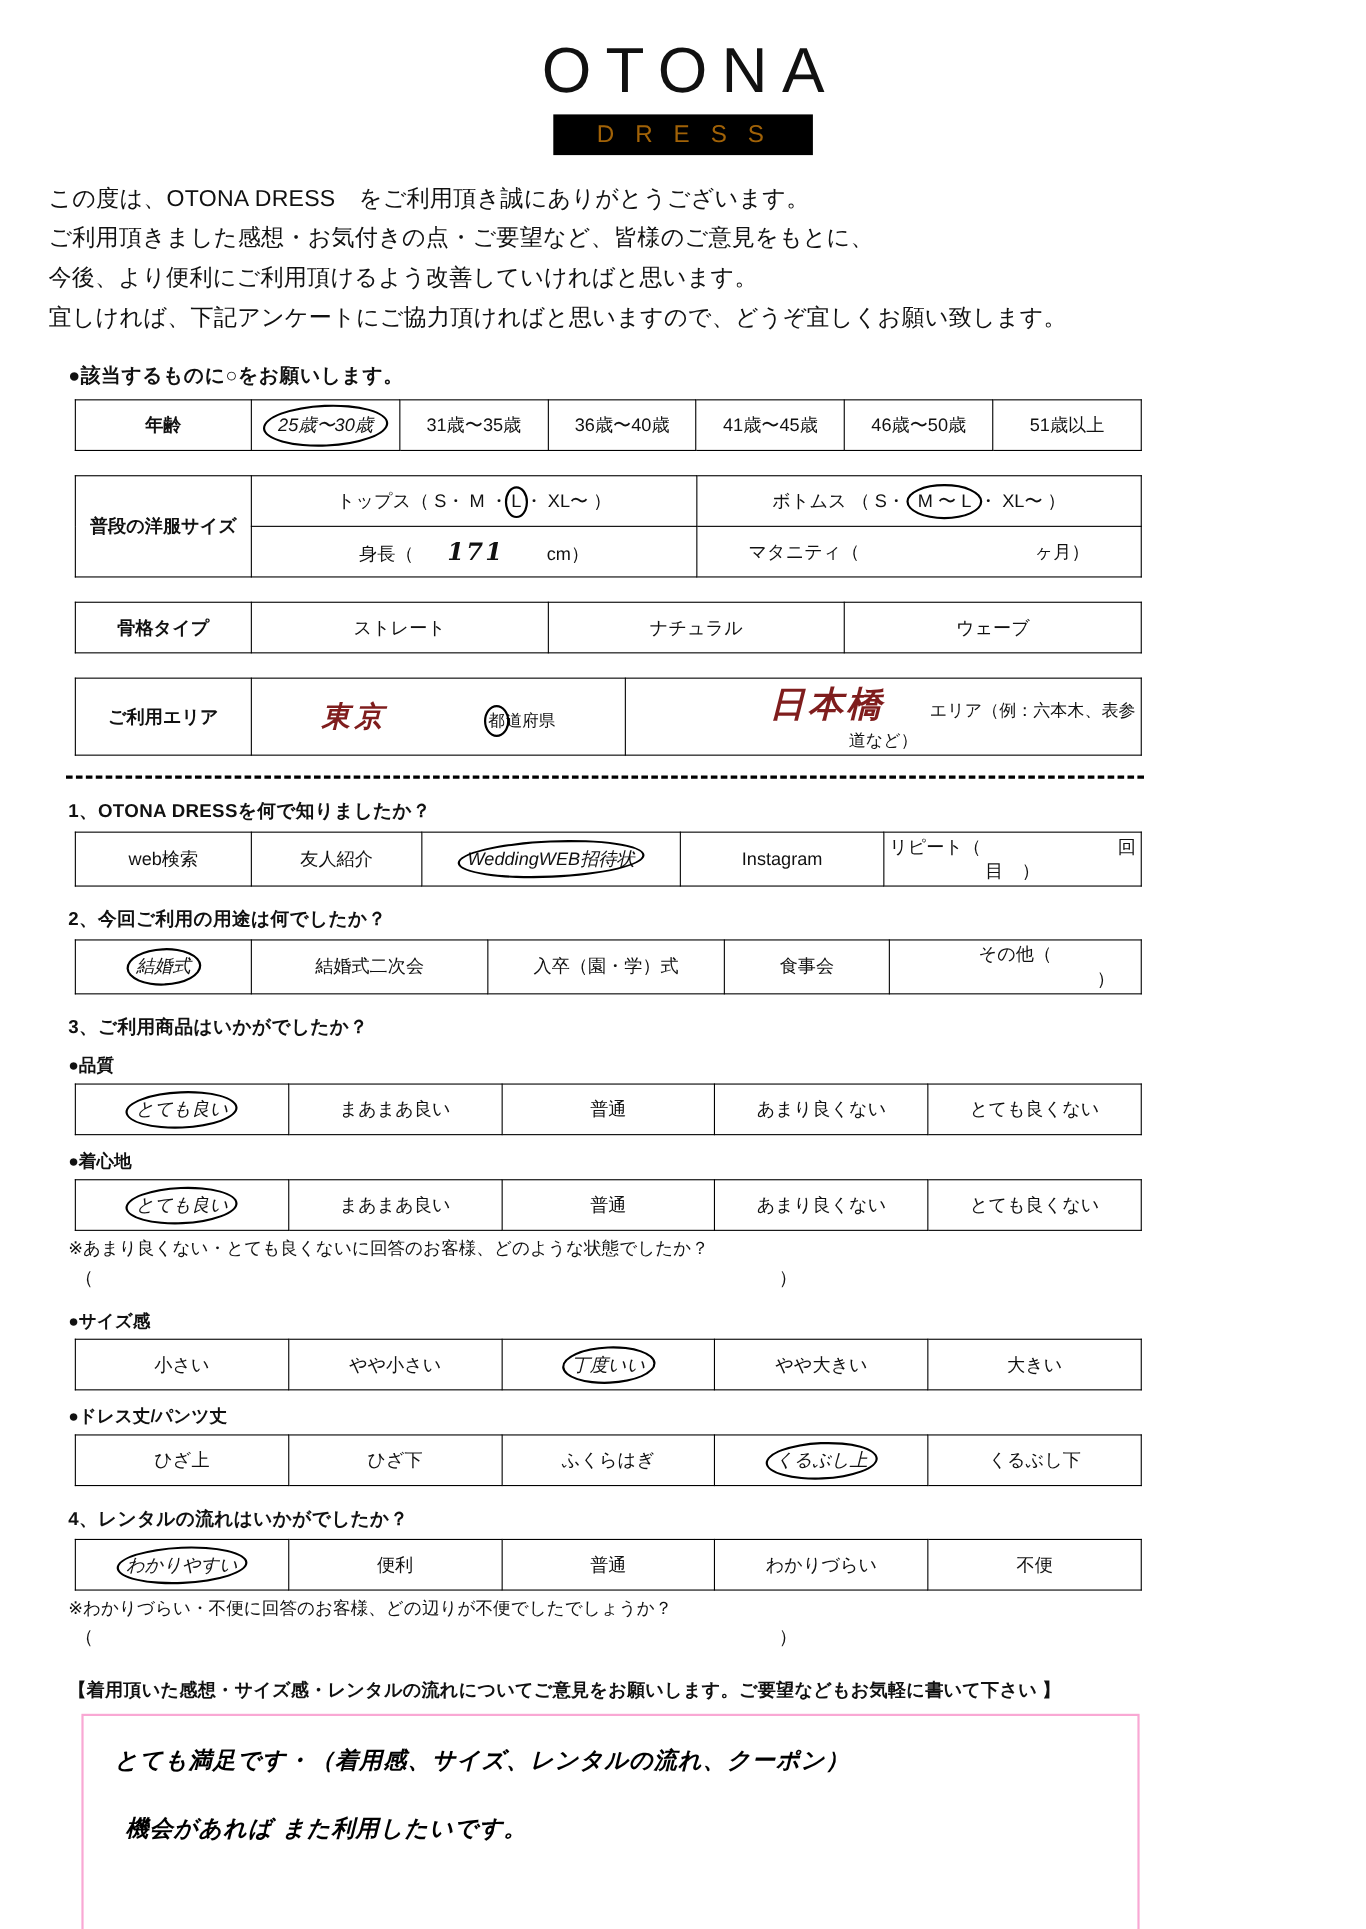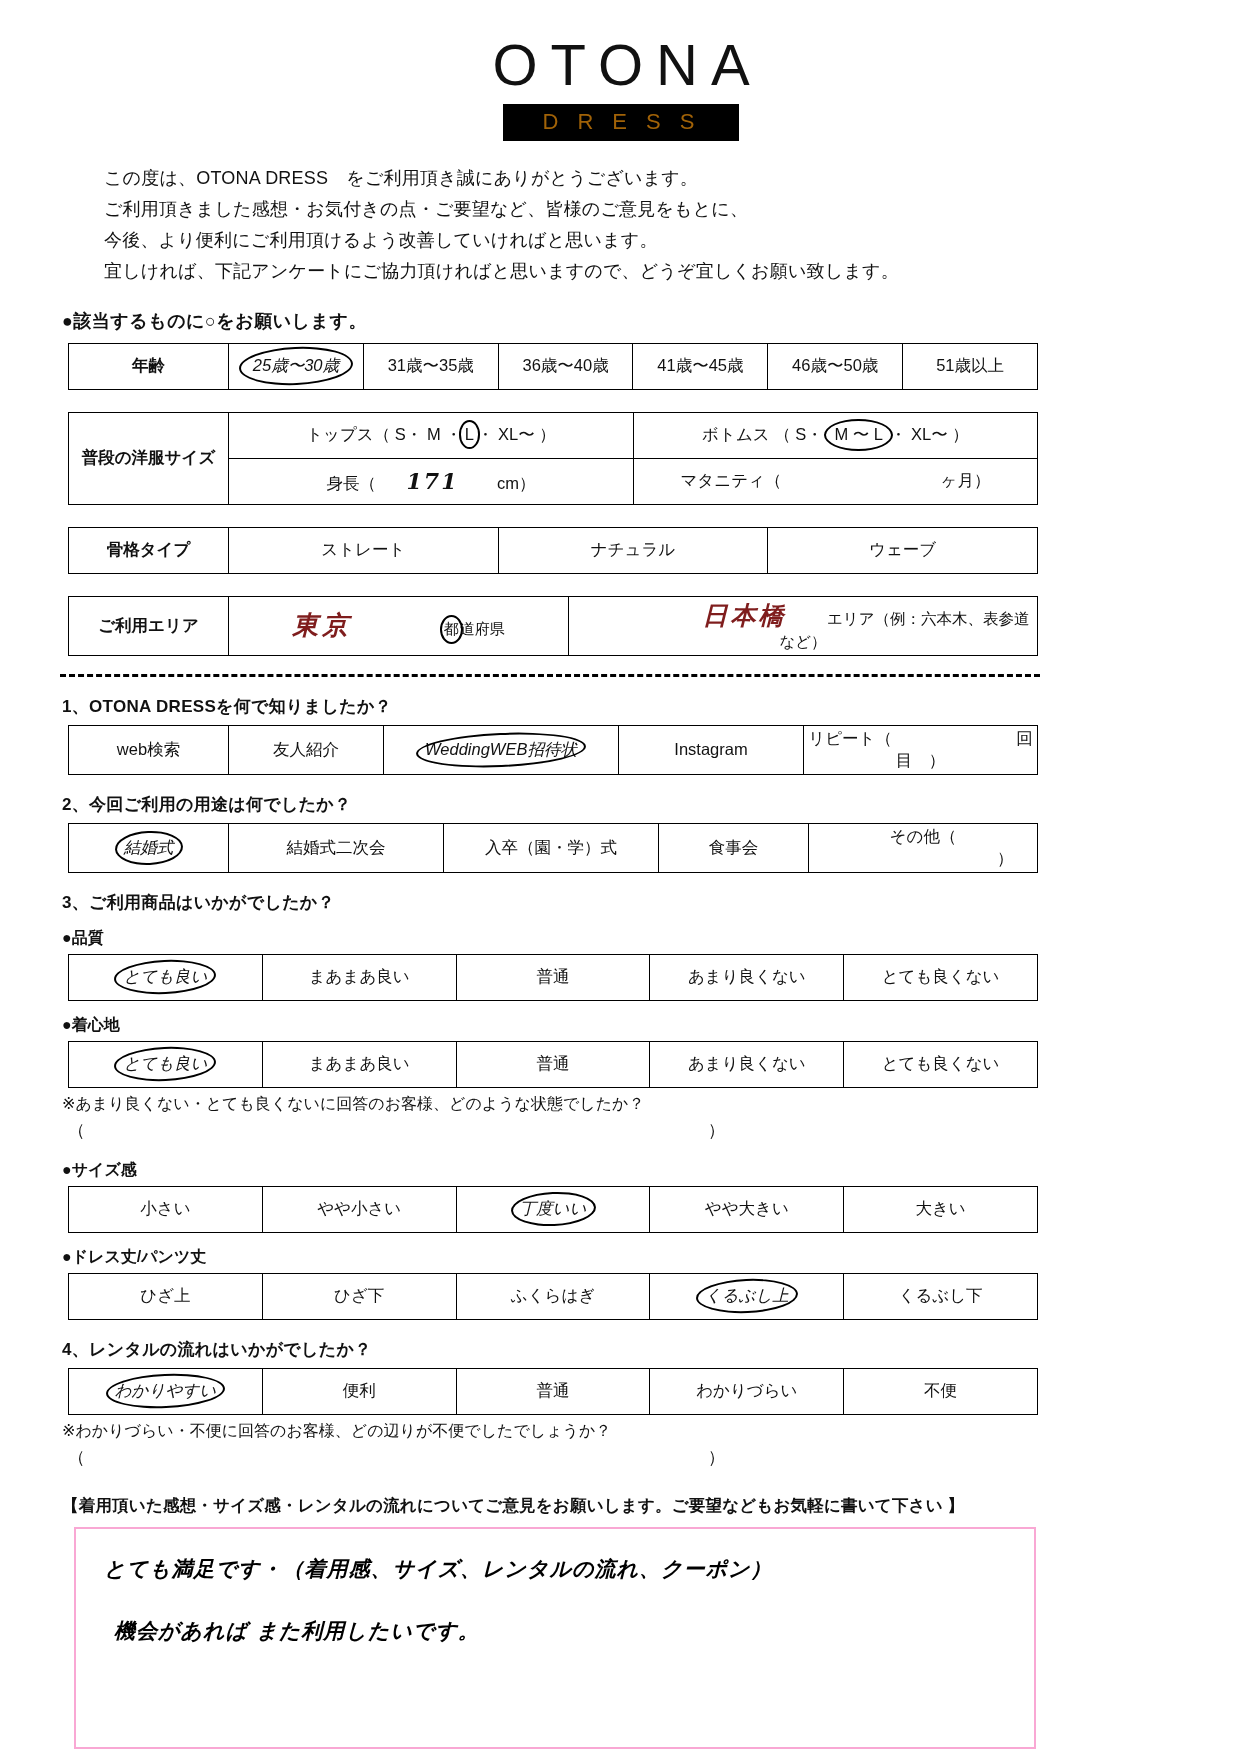--- a/index.html
+++ b/index.html
@@ -32,21 +32,21 @@
     font-size: 22px;
     letter-spacing: 19px;
     padding: 7px 10px 8px 24px;
     margin-top: 10px;
     line-height: 1;
     width: 236px;
     text-align:center;
   }
 
   
-  .intro { margin: 22px 0 0 104px; font-size: 18px; line-height: 1.72; letter-spacing: .2px; }
+  .intro { margin: 22px 0 0 44px; font-size: 21px; line-height: 1.72; letter-spacing: .2px; }
   .intro div { white-space: nowrap; }
 
   .lead { margin: 22px 0 10px 62px; font-size: 18px; font-weight: bold; letter-spacing: .5px; }
 
   
   table.grid {
     border-collapse: collapse;
     margin-left: 68px;
     width: 970px;
     table-layout: fixed;
@@ -215,21 +215,21 @@
 
   <table class="grid">
     <tbody>
         <tr>
       <td class="hdr" style="width:160px">ご利用エリア</td>
       <td style="width:340px">
         <span class="hand" style="font-size:26px;letter-spacing:4px;padding-right:86px">東京</span>
         <span style="font-size:15px"><span class="circ-o" style="padding:0 1px">都</span><span>道府県</span></span>
       </td>
       <td class="lalign">
-        <span class="hand" style="font-size:25px;letter-spacing:3px;padding:0 36px 0 126px">日本橋</span>
+        <span class="hand" style="font-size:32px;letter-spacing:3px;padding:0 36px 0 126px">日本橋</span>
         <span style="font-size:15.5px">エリア（例：六本木、表参道など）</span>
       </td>
     </tr>
   </tbody>
     </table>
 
   <div class="dashed"></div>
 
   <div class="qlabel">1、OTONA DRESSを何で知りましたか？</div>
   <table class="grid">

